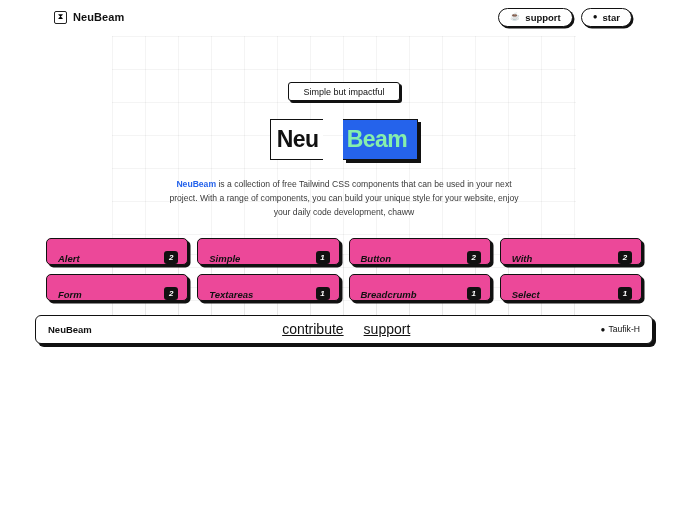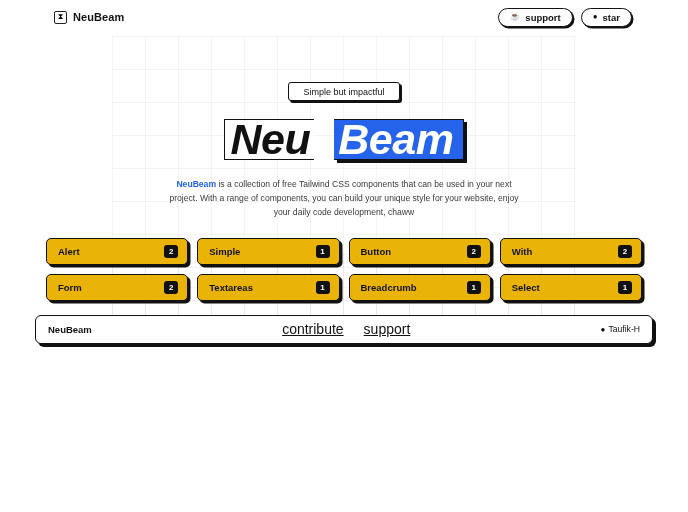--- a/index.html
+++ b/index.html
@@ -99,35 +99,34 @@
   }
   .wordmark {
     margin-top: 18px;
     display: flex;
     justify-content: center;
     align-items: stretch;
     height: 41px;
   }
   .wm-left, .wm-right {
     display: flex; align-items: center;
-    font-size: 43px;
+    font-size: 23px;
     font-weight: 700;
     letter-spacing: -0.5px;
     line-height: 1;
-    font-style: italic;
   }
   .wm-left {
     color: #111;
     padding: 0 4px 0 6px;
     border: 1.4px solid #111;
     border-right: none;
     background: #fff;
   }
   .wm-right {
-    color: #ffffff;
+    color: #86efac;
     background: #2563eb;
     padding: 0 10px 0 4px;
     border: 1.4px solid #111;
     border-left: none;
     box-shadow: 3px 3px 0 #111;
     margin-left: 20px;
   }
   .tagline {
     margin: 18px auto 8px;
     width: 352px;
@@ -146,28 +145,29 @@
     position: relative;
     z-index: 4;
     margin: 18px auto 0;
     width: 596px;
     display: grid;
     grid-template-columns: repeat(4, 1fr);
     gap: 9px 9px;
   }
   .ncard {
     height: 27px;
-    display: flex; align-items: center;
+    display: flex; align-items: flex-end;
     justify-content: space-between;
     padding: 0 9px 0 11px;
-    background: #eab308;
+    background: #ec4899;
     border: 1.3px solid #111;
     border-radius: 5px;
     box-shadow: 2.5px 2.5px 0 #111;
     cursor: pointer;
+    font-style: italic;
   }
   .ncard-label {
     font-size: 9.5px;
     font-weight: 600;
     color: #111;
   }
   .ncard-count {
     min-width: 14px; height: 13px;
     padding: 0 4px;
     display: flex; align-items: center; justify-content: center;

